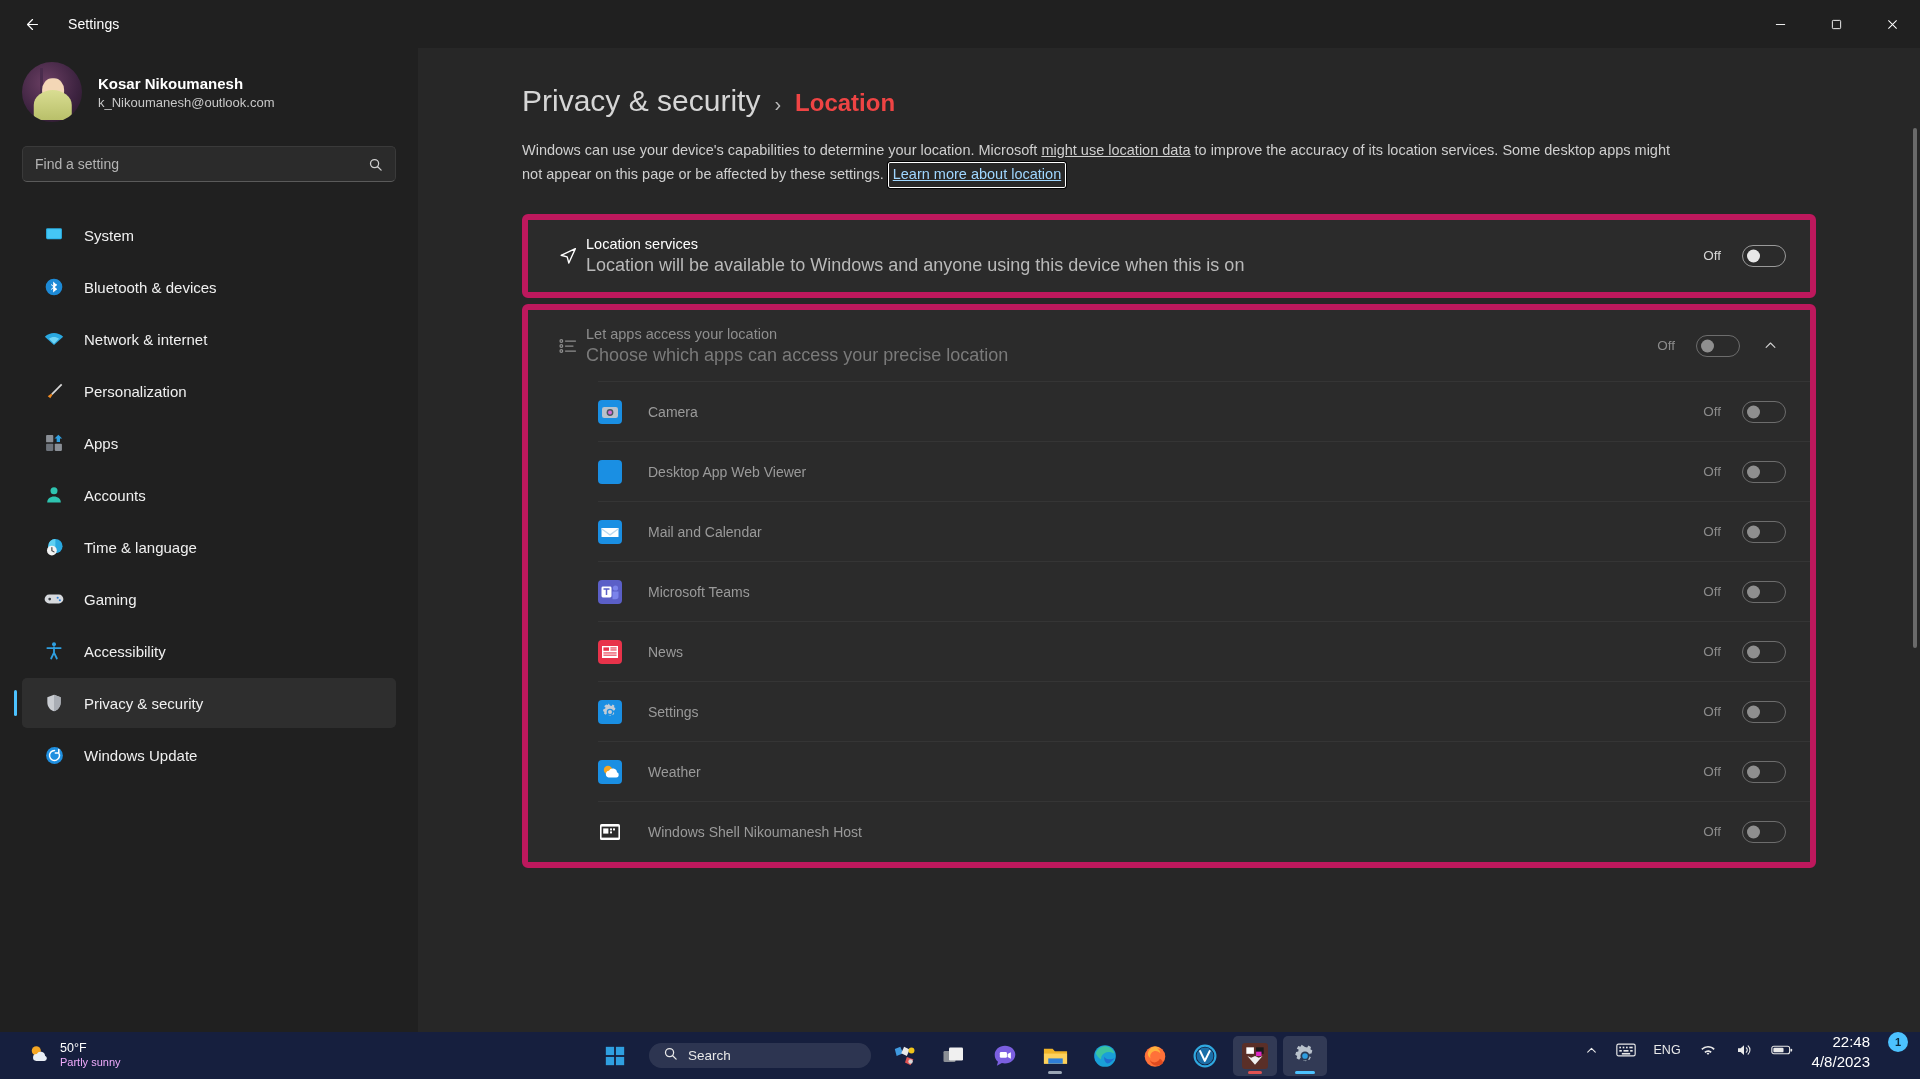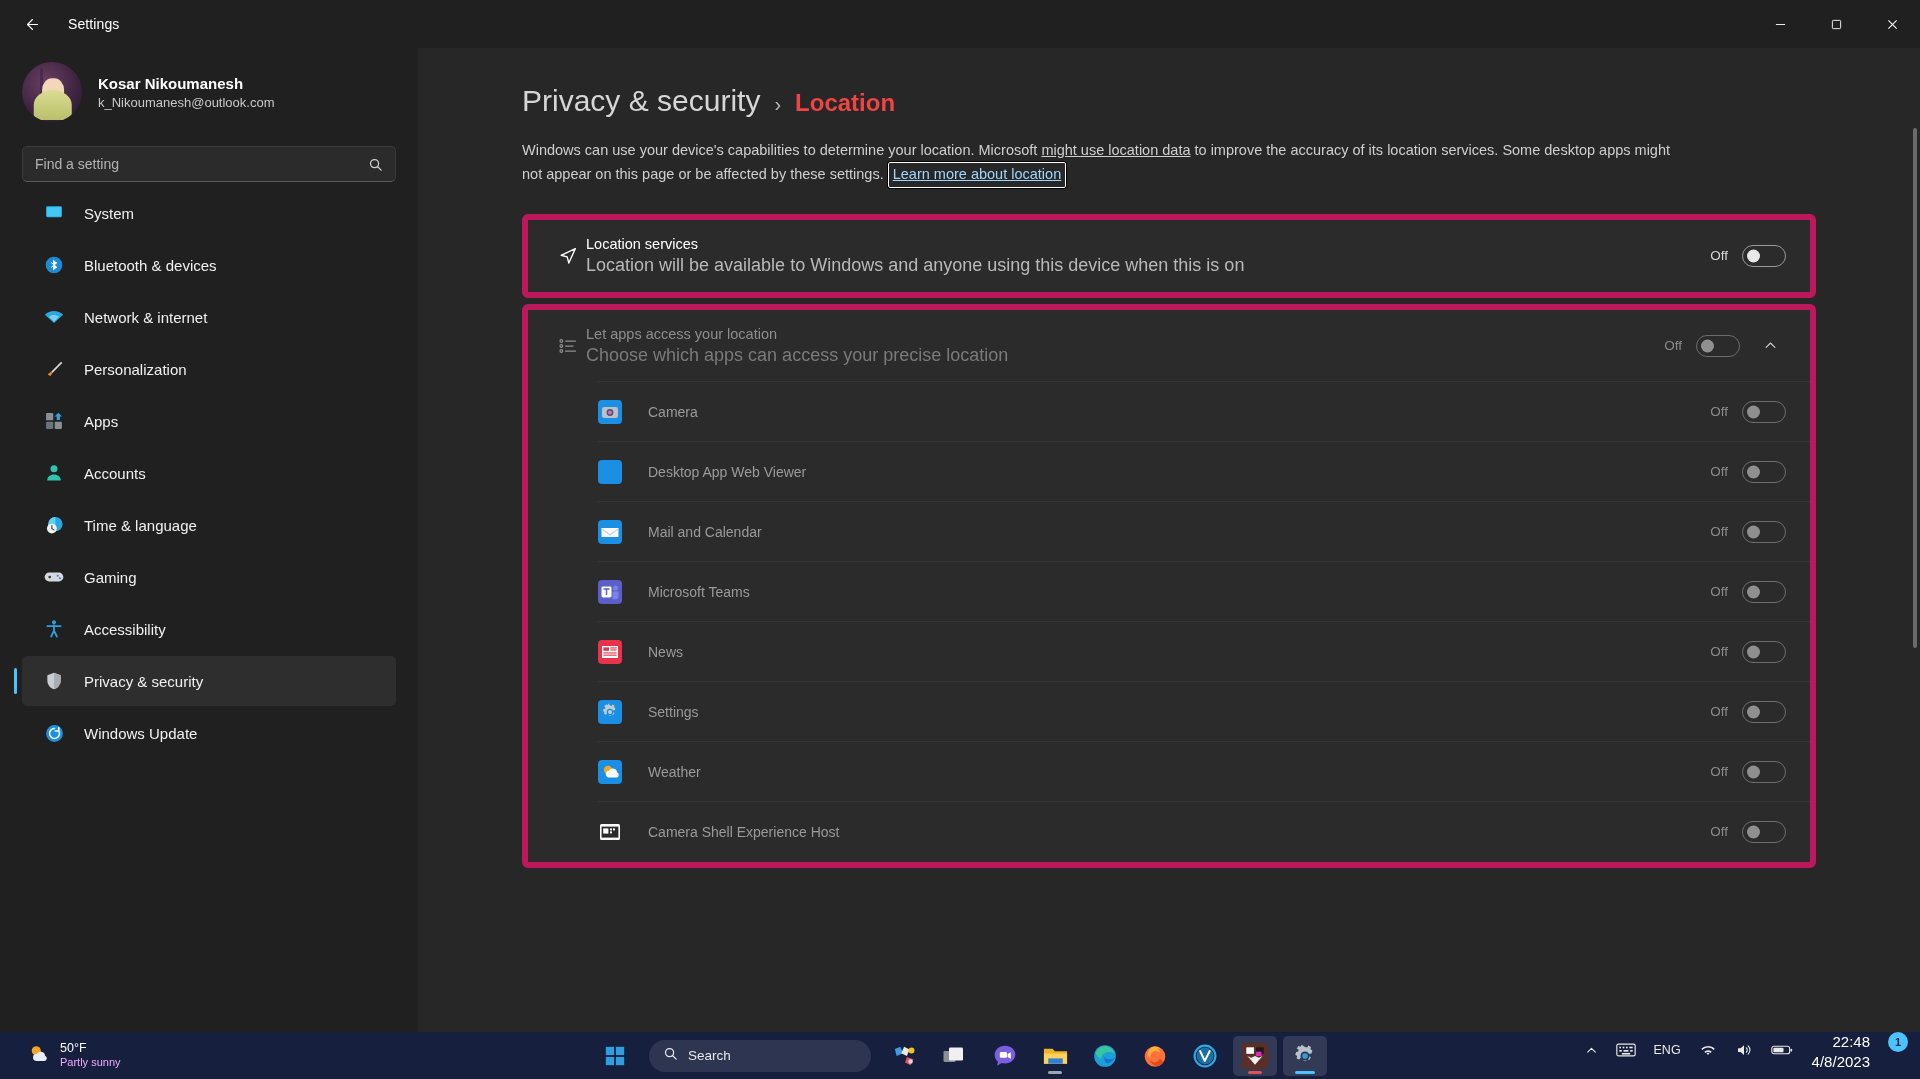--- a/index.html
+++ b/index.html
@@ -80,21 +80,21 @@
   }
   #avatar .pole {
     position: absolute; left: 30%; top: 6px; width: 3px; height: 48px;
     background: #4a2c4d;
   }
   .acct-text { display: flex; flex-direction: column; gap: 3px; }
   #account-name { font-size: 15px; font-weight: bold; color: #ffffff; }
   #account-email { font-size: 13px; color: #c8c8c8; }
 
   #search-box {
-    margin: 10px 22px 6px 22px;
+    margin: 10px 22px 28px 22px;
     height: 36px; background: #2b2b2b;
     border: 1px solid #3a3a3a; border-bottom-color: #5a5a5a;
     border-radius: 5px;
     display: flex; align-items: center; padding: 0 12px;
   }
   #search-input {
     flex: 1; background: transparent; border: none; outline: none;
     color: #c9c9c9; font-size: 14px; font-family: inherit;
   }
   #search-input::placeholder { color: #b4b4b4; }
@@ -163,21 +163,21 @@
   .srow-icon { width: 36px; flex: none; display: flex; align-items: center; justify-content: center; color: #ffffff; }
   .srow-appicon { width: 24px; height: 24px; border-radius: 4px; flex: none; margin-right: 26px; }
   .srow-text { flex: 1; display: flex; flex-direction: column; gap: 3px; min-width: 0; }
   .srow-title { font-size: 14.5px; color: #ffffff; }
   .srow-sub { font-size: 18px; color: #b9b9b9; }
   .srow.dim .srow-title { color: #8e8e8e; }
   .srow.dim .srow-sub { color: #7a7a7a; }
   .srow.dim .srow-icon { color: #8e8e8e; }
   .app-label { font-size: 14px; color: #9a9a9a; flex: 1; }
 
-  .ctrl { display: flex; align-items: center; gap: 14px; flex: none; }
+  .ctrl { display: flex; align-items: center; gap: 21px; flex: none; }
   .toggle-label { font-size: 13.5px; color: #d6d6d6; }
   .toggle-label.dim { color: #8b8b8b; }
   .toggle {
     width: 44px; height: 22px; border-radius: 11px;
     border: 1px solid #9a9a9a; background: #2b2b2b;
     position: relative; flex: none;
   }
   .toggle .knob {
     position: absolute; left: 4px; top: 50%; transform: translateY(-50%);
     width: 13px; height: 13px; border-radius: 50%; background: #e8e8e8;
@@ -217,21 +217,21 @@
   }
   .tb-item.active { background: rgba(255,255,255,.12); }
   .tb-item .ind {
     position: absolute; bottom: 2px; left: 50%; transform: translateX(-50%);
     width: 14px; height: 3px; border-radius: 2px; background: #9aa5b5;
   }
   .tb-item .ind.wide { width: 20px; background: #4cc2ff; }
   .tb-item .ind.red { background: #e05252; }
 
   #searchbar {
-    width: 222px; height: 32px; border-radius: 16px;
+    width: 222px; height: 25px; border-radius: 16px;
     background: rgba(255,255,255,.10);
     display: flex; align-items: center; gap: 10px; padding: 0 14px;
     margin: 0 6px;
   }
   #searchbar .lbl { font-size: 13.5px; color: #e8e8e8; }
 
   #tray {
     position: absolute; right: 0; display: flex; align-items: flex-start; gap: 4px;
     padding-right: 12px; height: 47px;
   }
@@ -621,21 +621,21 @@
                 <span class="srow-appicon">
                   <svg width="24" height="24" viewBox="0 0 24 24">
                       <rect x="2" y="4" width="20" height="16" rx="1.6" fill="#ffffff"></rect>
                       <rect x="3.6" y="6.6" width="16.8" height="11" fill="#2b2b2b"></rect>
                       <rect x="5.2" y="8.4" width="5.2" height="5.2" fill="#ffffff"></rect>
                       <rect x="12" y="8.4" width="2" height="2" fill="#ffffff"></rect>
                       <rect x="15" y="8.4" width="2" height="2" fill="#ffffff"></rect>
                       <rect x="12" y="11.4" width="2" height="2" fill="#ffffff"></rect>
                     </svg>
                 </span>
-                <span class="app-label">Camera Shell Experience Host</span>
+                <span class="app-label">Windows Shell Nikoumanesh Host</span>
                 <span class="ctrl">
                   <span class="toggle-label dim">Off</span>
                   <span class="toggle dim">
                       <span class="knob"></span>
                     </span>
                 </span>
               </div>
 
             </div>
           </div>

